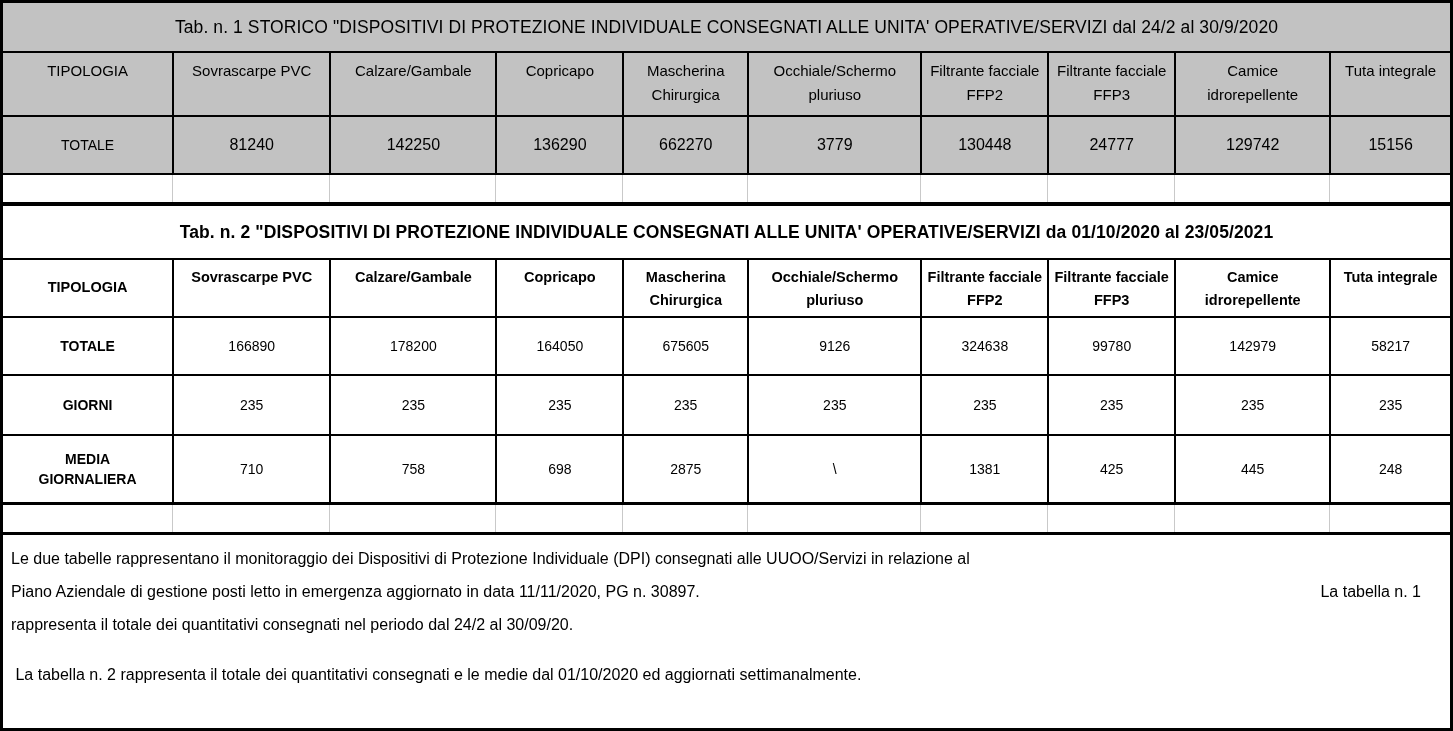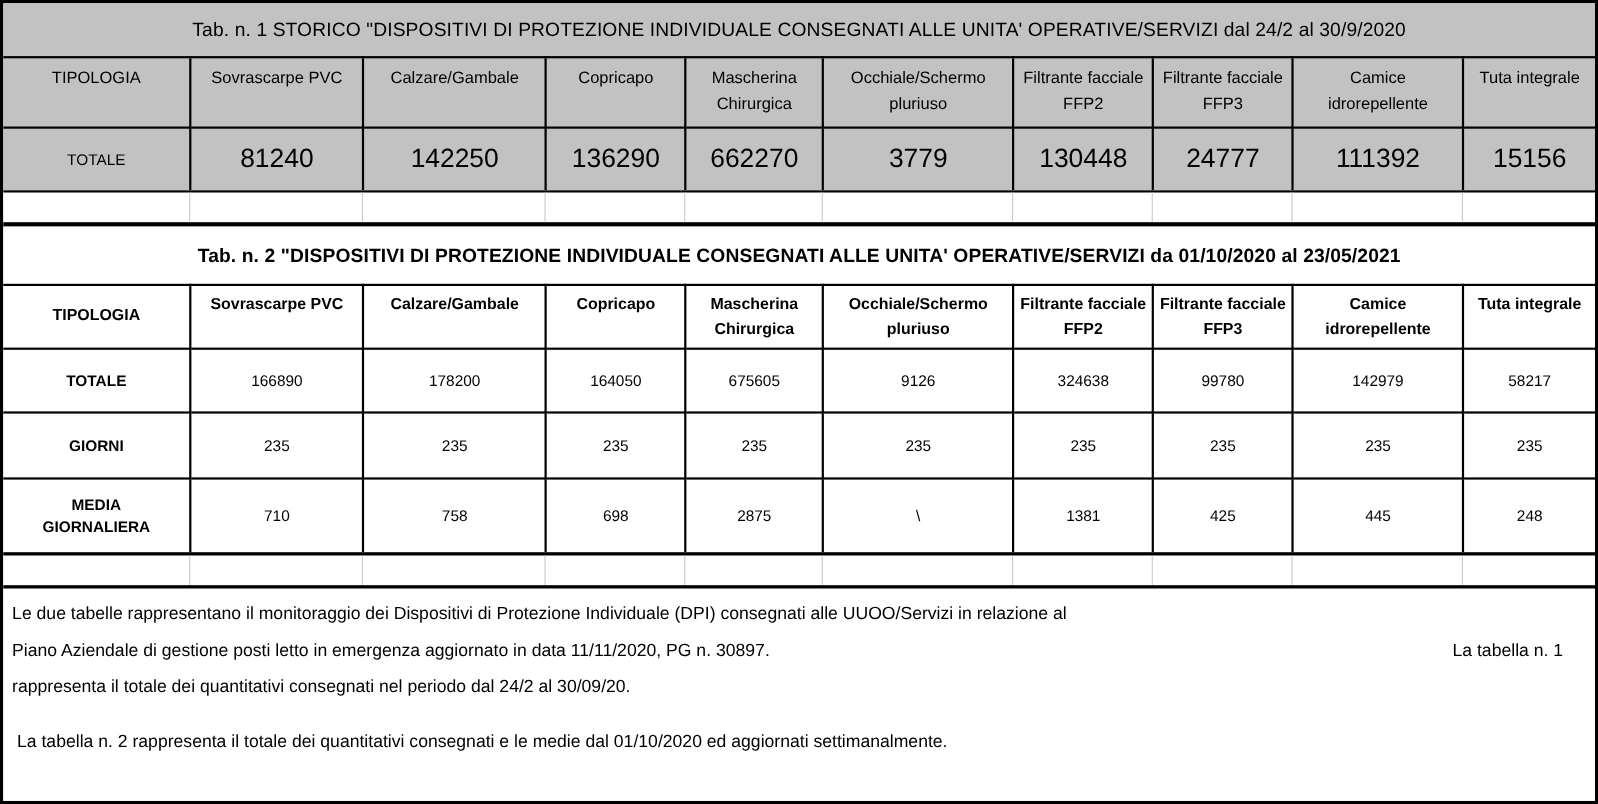--- a/index.html
+++ b/index.html
@@ -28,21 +28,21 @@
   .t1 .title-row td {
     height: 46px; text-align: center; vertical-align: middle;
     font-size: 17.5px; letter-spacing: 0.1px;
   }
   .t1 .head-row td {
     height: 56px; text-align: center; vertical-align: top;
     padding: 6px 4px 0; font-size: 15px; line-height: 1.6; font-weight: 400;
   }
   .t1 .val-row td {
     height: 54px; text-align: center; vertical-align: middle;
-    font-size: 24px;
+    font-size: 16px;
   }
   .t1 .val-row td.rlabel-cell { font-size: 14px; }
 
   
   .spacer { display: flex; background: #fff; }
   .spacer .scell { border-right: 1px solid #c9c9c9; height: 100%; box-sizing: border-box; }
   .spacer .scell:last-child { border-right: none; }
   .spacer1 { height: 27px; border-top: 2px solid #000; border-bottom: 4px solid #000; }
   .spacer2 { height: 27px; border-top: 3px solid #000; }
 
@@ -120,21 +120,21 @@
     </tr>
     <tr class="val-row">
       <td class="rlabel-cell">TOTALE</td>
       <td>81240</td>
       <td>142250</td>
       <td>136290</td>
       <td>662270</td>
       <td>3779</td>
       <td>130448</td>
       <td>24777</td>
-      <td>111392</td>
+      <td>129742</td>
       <td>15156</td>
     </tr>
   </tbody>
     </table>
 
   <div class="spacer spacer1">
     <div class="scell c0"></div>
     <div class="scell c1"></div>
     <div class="scell c2"></div>
     <div class="scell c3"></div>

